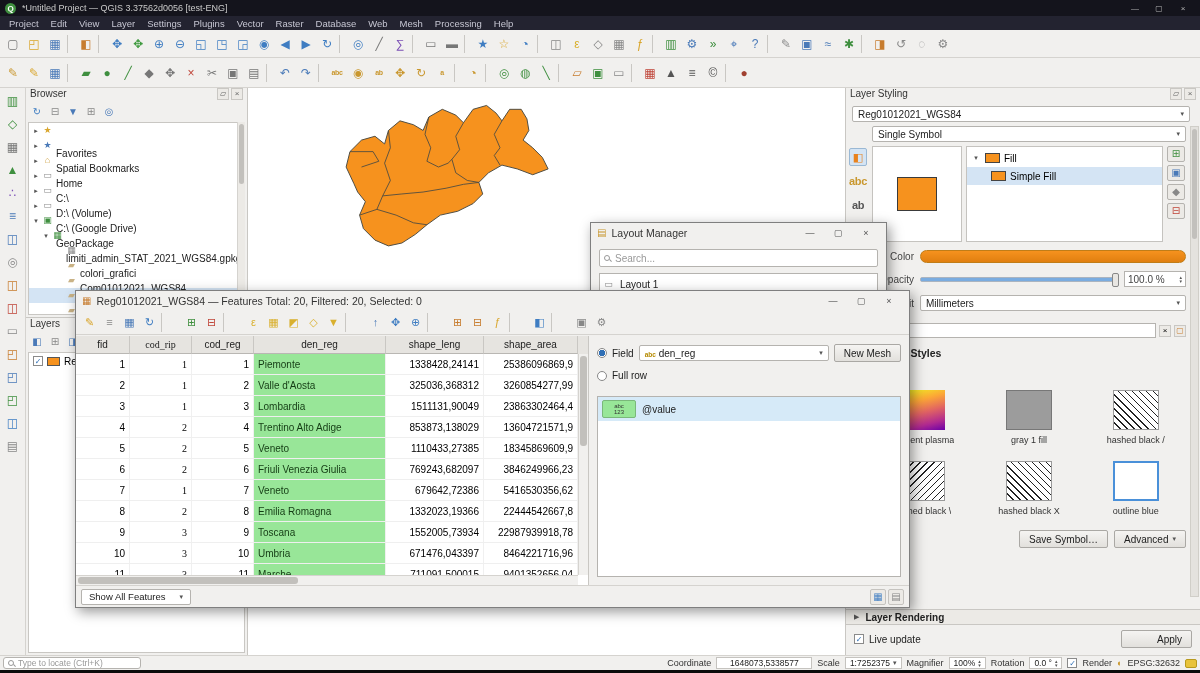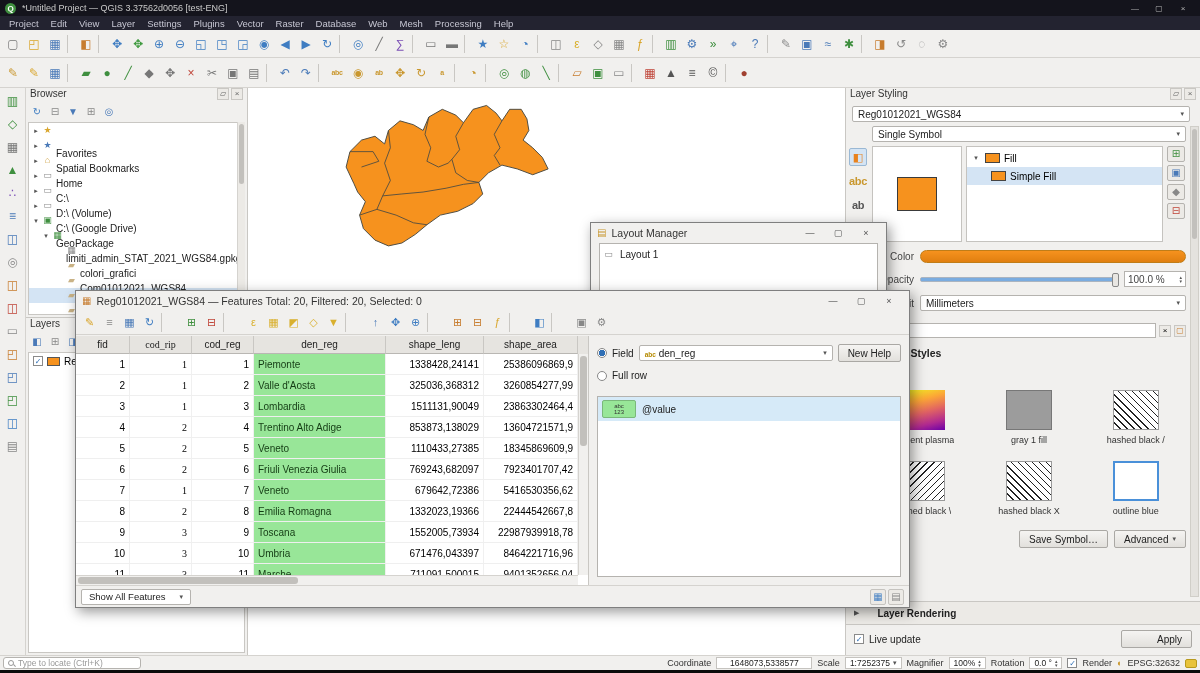--- a/index.html
+++ b/index.html
@@ -104,22 +104,22 @@
   .plasma{border:none;background:linear-gradient(165deg,#f0f921 0%,#fca636 30%,#e16462 55%,#b12a90 80%,#6a00a8 100%);}
   .gray-fill{background:#9c9c9c;border:1px solid #777;}
   .hash-forward{background:repeating-linear-gradient(45deg,#fff 0 4px,#222 4px 5px);}
   .hash-back{background:repeating-linear-gradient(135deg,#fff 0 4px,#222 4px 5px);}
   .hash-x{background:repeating-linear-gradient(45deg,#fff 0 4px,#222 4px 5px),repeating-linear-gradient(135deg,rgba(255,255,255,0) 0 4px,#222 4px 5px);}
   .outline-blue{background:#fff;border:2px solid #4a90d9;}
   .style-name{font-size:9px;color:#333;max-width:70px;overflow:hidden;white-space:nowrap;}
   .ls-buttons{display:flex;justify-content:flex-end;gap:6px;margin-top:14px;}
   .btn{height:18px;background:linear-gradient(#f5f4f2,#e2e0dc);border:1px solid #aaa8a4;border-radius:2px;
     font-size:10px;padding:0 9px;display:flex;align-items:center;gap:4px;color:#222;white-space:nowrap;}
-  .layer-rendering-bar{position:absolute;left:0;right:0;bottom:30px;height:24px;border-top:1px solid #c9c7c3;
-    border-bottom:1px solid #c9c7c3;display:flex;align-items:center;gap:18px;padding:0 8px;font-size:10px;
+  .layer-rendering-bar{position:absolute;left:0;right:0;bottom:30px;height:16px;border-top:1px solid #c9c7c3;
+    border-bottom:1px solid #c9c7c3;display:flex;align-items:center;gap:6px;padding:0 8px;font-size:10px;
     font-weight:bold;color:#222;background:#eceae6;}
   .ls-footer{position:absolute;left:0;right:0;bottom:5px;height:22px;display:flex;align-items:center;gap:5px;
     padding:0 8px;font-size:10px;color:#222;}
   .ls-scroll{position:absolute;right:1px;top:38px;width:9px;bottom:58px;background:#e4e2de;border:1px solid #d0cec8;}
 
   
   .statusbar{position:absolute;left:0;top:655px;width:1200px;height:15px;background:#f1f0ee;
     border-top:1px solid #d5d3cf;display:flex;align-items:center;gap:5px;padding:0 3px;font-size:9px;color:#222;}
   .locate-box{width:138px;height:12px;background:#fff;border:1px solid #b5b3af;border-radius:3px;
     display:flex;align-items:center;padding:0 4px;color:#999;font-size:8.5px;gap:4px;}
@@ -655,20 +655,24 @@
   <div class="float-window" id="layout-manager">
     <div class="fw-titlebar">
       <span class="fw-icon" style="color:#c9972e;">▤</span>
       <span>Layout Manager</span>
       <span class="fw-controls">
         <span class="fw-btn">—</span>
         <span class="fw-btn">▢</span>
         <span class="fw-btn">×</span>
       </span>
     </div>
+    <div class="lm-search">
+      <span class="mag-icon"></span>
+      <span>Search...</span>
+    </div>
     <div class="lm-list">
 
         <div class="lm-item">
           <span class="tree-icon" style="color: rgb(138, 138, 138);">▭</span>
           <span>Layout 1</span>
         </div>
       </div>
   </div>
 
   <div class="float-window" id="attr-window">
@@ -766,21 +770,21 @@
               <span class="at-c num w-leng">1110433,27385</span>
               <span class="at-c num w-area">18345869609,9</span>
             </div>
 
             <div class="at-row">
               <span class="at-c num w-fid">6</span>
               <span class="at-c num w-rip">2</span>
               <span class="at-c num w-reg">6</span>
               <span class="at-c den w-den">Friuli Venezia Giulia</span>
               <span class="at-c num w-leng">769243,682097</span>
-              <span class="at-c num w-area">7923401707,42</span>
+              <span class="at-c num w-area">3846249966,23</span>
             </div>
 
             <div class="at-row">
               <span class="at-c num w-fid">7</span>
               <span class="at-c num w-rip">1</span>
               <span class="at-c num w-reg">7</span>
               <span class="at-c den w-den">Veneto</span>
               <span class="at-c num w-leng">679642,72386</span>
               <span class="at-c num w-area">5416530356,62</span>
             </div>
@@ -830,21 +834,21 @@
       </div>
       <div class="at-cond">
         <div class="cond-row">
           <span class="radio on"></span>
           <span>Field</span>
           <span class="cbx" style="flex:1;">
             <span><span class="abc-chip">abc</span>
             <span>den_reg</span></span>
             <span class="chev">▾</span>
           </span>
-          <span class="btn">New Help</span>
+          <span class="btn">New Mesh</span>
         </div>
         <div class="cond-row" style="margin-top:8px;">
           <span class="radio"></span>
           <span>Full row</span>
         </div>
         <div class="rule-list">
           <div class="rule-item">
             <span class="rule-swatch">
               <span>abc</span>
               <span>123</span>

